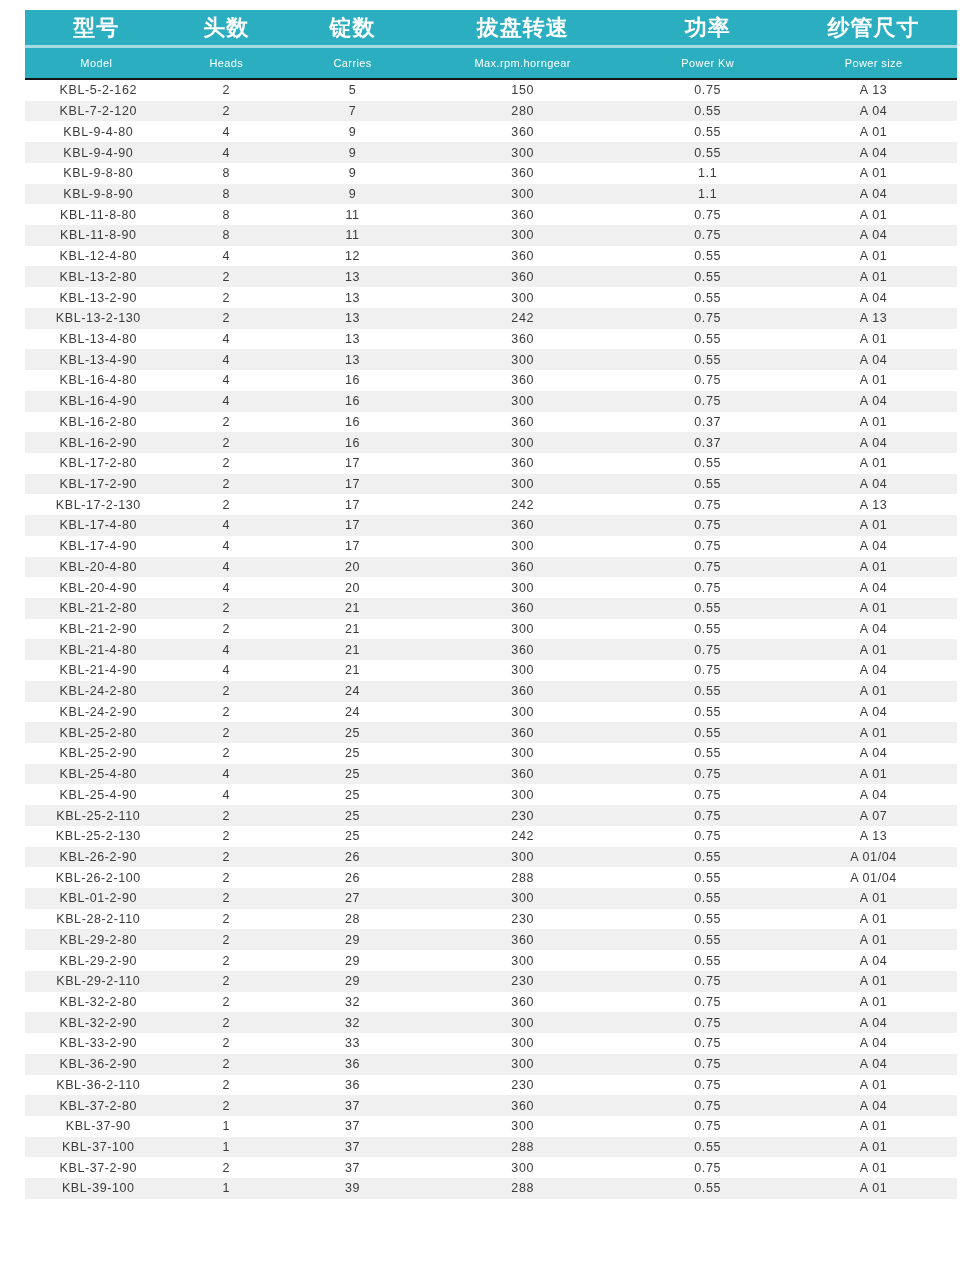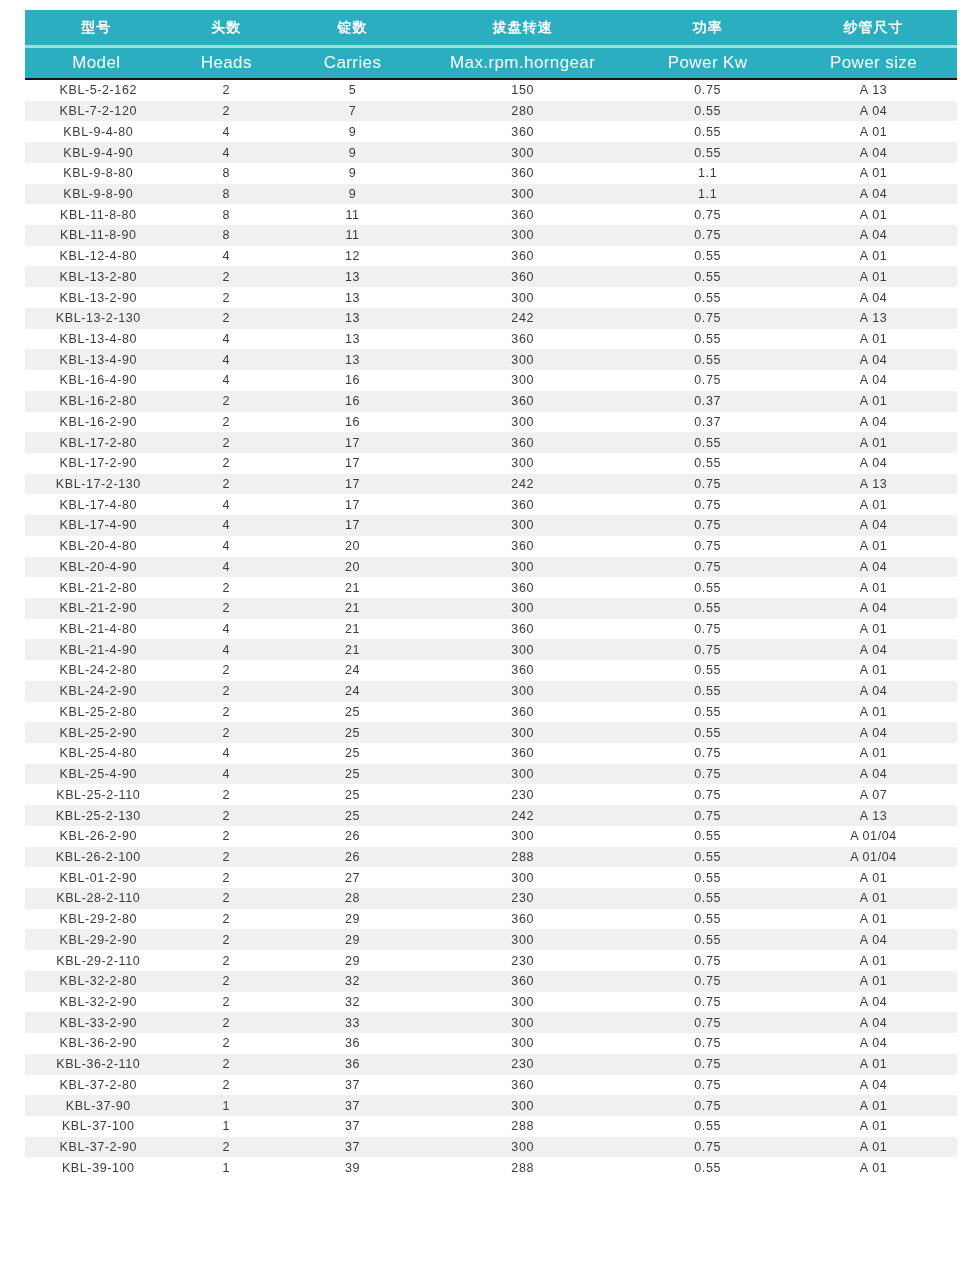--- a/index.html
+++ b/index.html
@@ -15,26 +15,26 @@
   col.c-carries{width:14.5%;}
   col.c-rpm{width:22.0%;}
   col.c-power{width:17.7%;}
   col.c-bobbin{width:17.9%;}
 
   thead th{
     background:#2aaec0;color:#ffffff;font-weight:normal;
     text-align:center;padding:0;
   }
   tr.hdr-cn th{
-    height:35px;font-size:14px;font-weight:bold;
+    height:35px;font-size:22px;font-weight:bold;
     letter-spacing:1px;
     border-bottom:3px solid #a7dbe4;
   }
   tr.hdr-en th{
-    height:30px;font-size:17px;letter-spacing:.4px;
+    height:30px;font-size:11px;letter-spacing:.4px;
     border-bottom:2px solid #151515;
   }
   tbody td{
     height:20.72px;padding:0;
     font-size:12.5px;letter-spacing:.6px;
     color:#3b3b3b;text-align:center;
     white-space:nowrap;overflow:hidden;
   }
   tbody td.model{text-align:center;padding-left:4px;}
   tbody tr:nth-child(even){background:#f0f0f0;}
@@ -178,20 +178,28 @@
         </tr>
         <tr>
           <td class="model">KBL-13-4-90</td>
           <td>4</td>
           <td>13</td>
           <td>300</td>
           <td>0.55</td>
           <td>A 04</td>
         </tr>
         <tr>
+          <td class="model">KBL-16-4-80</td>
+          <td>4</td>
+          <td>16</td>
+          <td>360</td>
+          <td>0.75</td>
+          <td>A 01</td>
+        </tr>
+        <tr>
           <td class="model">KBL-16-4-90</td>
           <td>4</td>
           <td>16</td>
           <td>300</td>
           <td>0.75</td>
           <td>A 04</td>
         </tr>
         <tr>
           <td class="model">KBL-16-2-80</td>
           <td>2</td>

